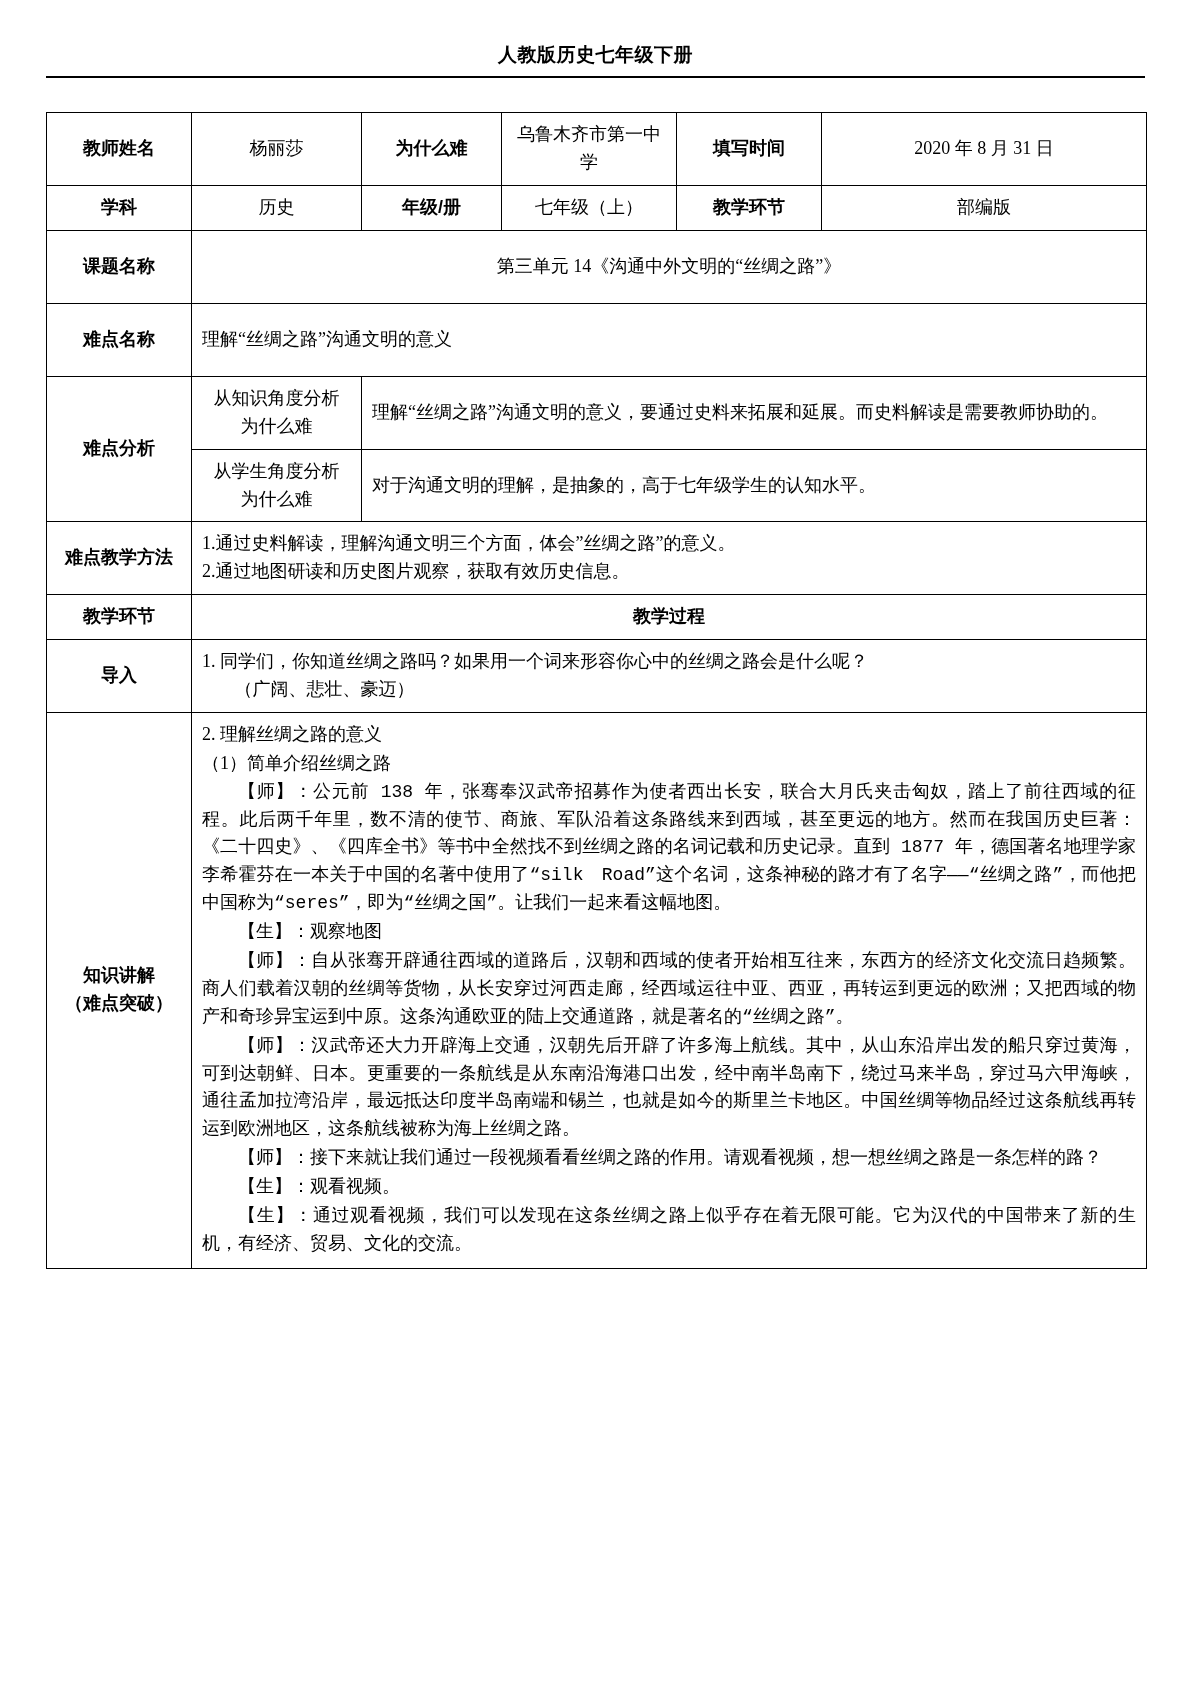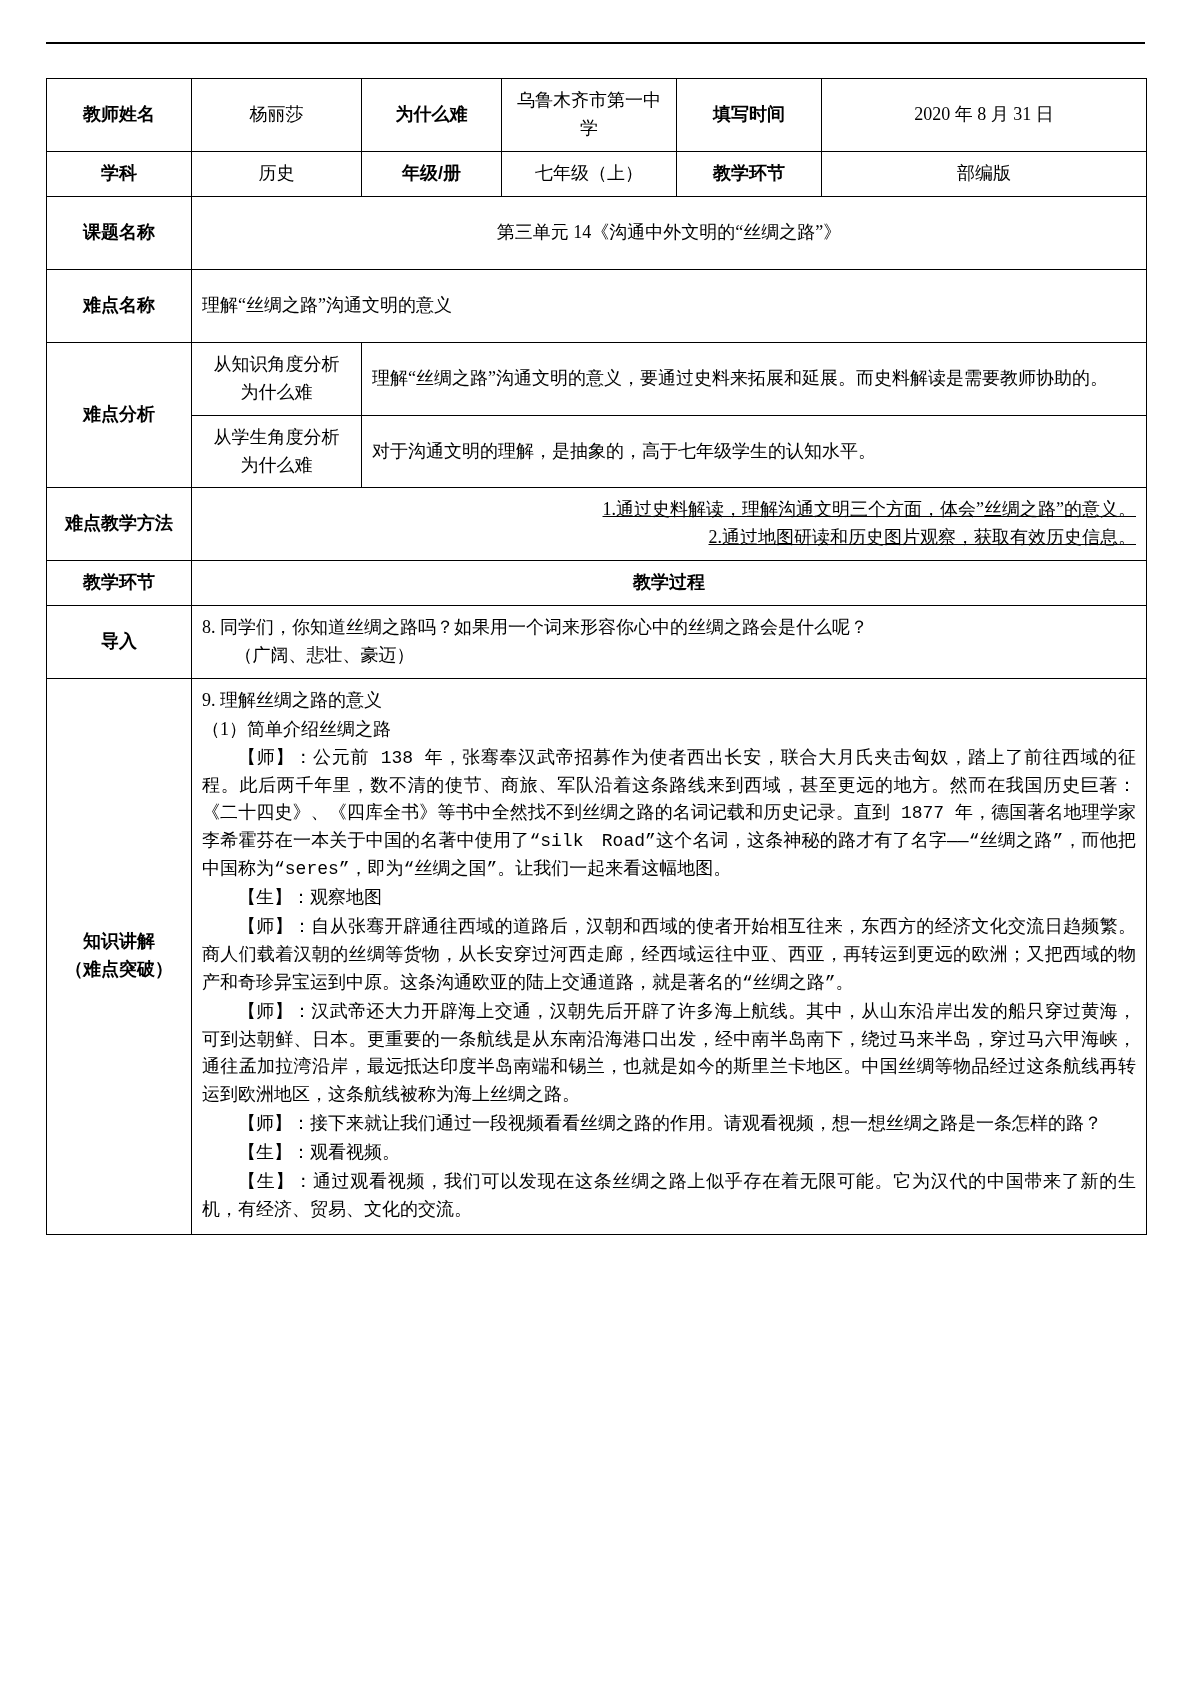--- a/index.html
+++ b/index.html
@@ -71,24 +71,23 @@
     font-size: 17.5px;
     line-height: 1.5;
     padding: 18px 6px;
   }
   .analysis-body {
     text-align: left;
     padding: 18px 14px;
     line-height: 1.75;
   }
   .method-cell {
-    text-align: right;
+    text-align: left;
     padding: 14px 14px;
     line-height: 1.8;
-    text-decoration: underline;
   }
   .process-head {
     text-align: center;
     font-weight: bold;
     font-family: "Liberation Sans", sans-serif;
     font-size: 18.5px;
     padding: 10px;
   }
   .intro-cell {
     text-align: left;
@@ -117,20 +116,21 @@
   }
   .ind1 { text-indent: 0; }
   .ind2 { text-indent: 2em; font-family: Liberation Mono, monospace; }
   .sub-indent { padding-left: 1.8em; text-indent: 0; }
 </style>
 </head>
 <body>
 
 <div class="page">
 
+  <div class="header">人教版历史七年级下册</div>
   <div class="header-rule"></div>
 
   <table class="doc">
     <colgroup>
       <col style="width:145px">
       <col style="width:170px">
       <col style="width:140px">
       <col style="width:175px">
       <col style="width:145px">
       <col style="width:325px">
@@ -182,31 +182,31 @@
           <div>2.通过地图研读和历史图片观察，获取有效历史信息。</div>
         </td>
       </tr>
       <tr>
         <td class="lbl">教学环节</td>
         <td class="process-head" colspan="5">教学过程</td>
       </tr>
       <tr>
         <td class="lbl">导入</td>
         <td class="intro-cell" colspan="5">
-          <div>8.  同学们，你知道丝绸之路吗？如果用一个词来形容你心中的丝绸之路会是什么呢？</div>
+          <div>1.  同学们，你知道丝绸之路吗？如果用一个词来形容你心中的丝绸之路会是什么呢？</div>
           <div class="sub-indent">（广阔、悲壮、豪迈）</div>
         </td>
       </tr>
       <tr>
         <td class="knowledge-label">
           <span>知识讲解</span><br>
           <span>（难点突破）</span>
         </td>
         <td class="knowledge-body" colspan="5">
-          <p class="ind1">9. 理解丝绸之路的意义</p>
+          <p class="ind1">2. 理解丝绸之路的意义</p>
           <p class="ind1">（1）简单介绍丝绸之路</p>
           <p class="ind2">【师】：公元前 138 年，张骞奉汉武帝招募作为使者西出长安，联合大月氏夹击匈奴，踏上了前往西域的征程。此后两千年里，数不清的使节、商旅、军队沿着这条路线来到西域，甚至更远的地方。然而在我国历史巨著：《二十四史》、《四库全书》等书中全然找不到丝绸之路的名词记载和历史记录。直到 1877 年，德国著名地理学家李希霍芬在一本关于中国的名著中使用了“silk　Road”这个名词，这条神秘的路才有了名字——“丝绸之路”，而他把中国称为“seres”，即为“丝绸之国”。让我们一起来看这幅地图。</p>
           <p class="ind2">【生】：观察地图</p>
           <p class="ind2">【师】：自从张骞开辟通往西域的道路后，汉朝和西域的使者开始相互往来，东西方的经济文化交流日趋频繁。商人们载着汉朝的丝绸等货物，从长安穿过河西走廊，经西域运往中亚、西亚，再转运到更远的欧洲；又把西域的物产和奇珍异宝运到中原。这条沟通欧亚的陆上交通道路，就是著名的“丝绸之路”。</p>
           <p class="ind2">【师】：汉武帝还大力开辟海上交通，汉朝先后开辟了许多海上航线。其中，从山东沿岸出发的船只穿过黄海，可到达朝鲜、日本。更重要的一条航线是从东南沿海港口出发，经中南半岛南下，绕过马来半岛，穿过马六甲海峡，通往孟加拉湾沿岸，最远抵达印度半岛南端和锡兰，也就是如今的斯里兰卡地区。中国丝绸等物品经过这条航线再转运到欧洲地区，这条航线被称为海上丝绸之路。</p>
           <p class="ind2">【师】：接下来就让我们通过一段视频看看丝绸之路的作用。请观看视频，想一想丝绸之路是一条怎样的路？</p>
           <p class="ind2">【生】：观看视频。</p>
           <p class="ind2">【生】：通过观看视频，我们可以发现在这条丝绸之路上似乎存在着无限可能。它为汉代的中国带来了新的生机，有经济、贸易、文化的交流。</p>
         </td>
       </tr>

